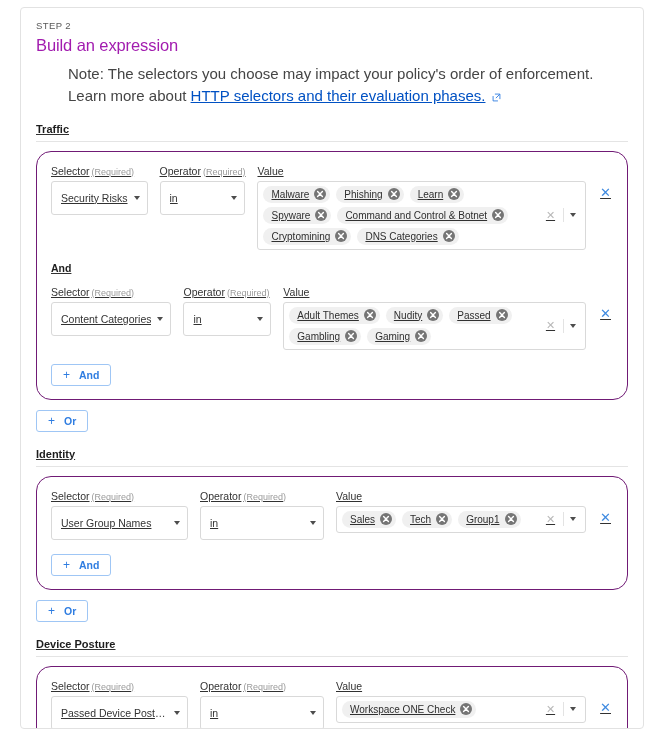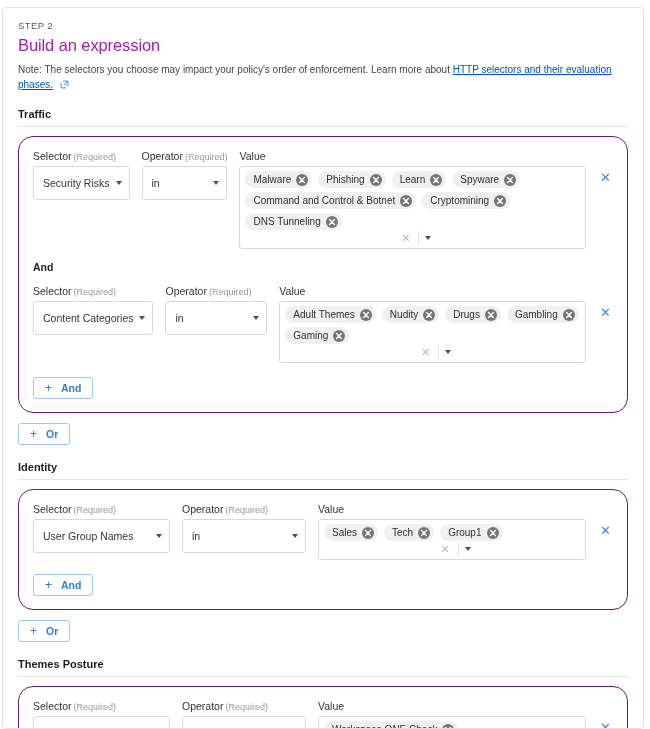--- a/index.html
+++ b/index.html
@@ -7,21 +7,21 @@
     width: 650px;
     height: 729px;
     background: #ffffff;
     font-family: "Liberation Sans", sans-serif;
     color: #313131;
     overflow: hidden;
   }
   .page {
     width: 650px;
     height: 729px;
-    padding: 7px 6px 0 2px;
+    padding: 7px 6px 0 20px;
     background: #ffffff;
   }
   .panel {
     border: 1px solid #e2e2e2;
     border-radius: 4px;
     background: #fff;
     height: 722px;
     padding: 12px 15px 0 15px;
     overflow: hidden;
   }
@@ -40,43 +40,44 @@
     margin-bottom: 8px;
     letter-spacing: -0.1px;
   }
   .desc {
     font-size: 10.5px;
     color: #454545;
     line-height: 1.45;
     margin-bottom: 7px;
   }
   .note {
-    font-size: 10px;
+    font-size: 15px;
     color: #454545;
     line-height: 1.45;
     margin-bottom: 16px;
+    margin-left: 32px;
   }
   .link {
     color: #0051c3;
     text-decoration: underline;
     cursor: pointer;
   }
   .ext-icon {
     display: inline-block;
     width: 9px;
     height: 9px;
     margin-left: 7px;
     position: relative;
     top: 1px;
     vertical-align: baseline;
   }
   .ext-icon svg { display: block; }
 
   
-  .section { margin-bottom: 5px; }
+  .section { margin-bottom: 5px; text-decoration: underline; }
   .section-title {
     font-size: 11px;
     font-weight: bold;
     color: #1d1d1d;
     margin-bottom: 6px;
   }
   .section-rule {
     height: 1px;
     background: #e4e4e4;
     margin-bottom: 9px;
@@ -144,21 +145,20 @@
   .multiselect {
     min-height: 25px;
     border: 1px solid #d9d9d9;
     border-radius: 3px;
     background: #fff;
     display: flex;
     align-items: flex-start;
     padding: 3px 3px 3px 5px;
     cursor: text;
     position: relative;
-    flex-direction: column;
   }
   .chips {
     flex: 1 1 auto;
     display: flex;
     flex-wrap: wrap;
     gap: 4px 6px;
     padding: 1px 0;
     min-width: 0;
   }
   .chip {
@@ -347,21 +347,21 @@
   <span class="chip">
     <span>Cryptomining</span>
     <span class="chip-x">
                             <svg viewBox="0 0 12 12" width="12" height="12">
                               <path d="M3.6 3.6 L8.4 8.4 M8.4 3.6 L3.6 8.4" stroke="#ffffff" stroke-width="1.4" stroke-linecap="round"></path>
                             </svg>
                           </span>
   </span>
 
   <span class="chip">
-    <span>DNS Tunneling</span>
+    <span>DNS Categories</span>
     <span class="chip-x">
                             <svg viewBox="0 0 12 12" width="12" height="12">
                               <path d="M3.6 3.6 L8.4 8.4 M8.4 3.6 L3.6 8.4" stroke="#ffffff" stroke-width="1.4" stroke-linecap="round"></path>
                             </svg>
                           </span>
   </span>
 </div>
         <div class="ms-actions">
           <span class="ms-clear">✕</span>
           <span class="ms-sep"></span>
@@ -403,21 +403,21 @@
   <span class="chip">
     <span>Nudity</span>
     <span class="chip-x">
                             <svg viewBox="0 0 12 12" width="12" height="12">
                               <path d="M3.6 3.6 L8.4 8.4 M8.4 3.6 L3.6 8.4" stroke="#ffffff" stroke-width="1.4" stroke-linecap="round"></path>
                             </svg>
                           </span>
   </span>
 
   <span class="chip">
-    <span>Drugs</span>
+    <span>Passed</span>
     <span class="chip-x">
                             <svg viewBox="0 0 12 12" width="12" height="12">
                               <path d="M3.6 3.6 L8.4 8.4 M8.4 3.6 L3.6 8.4" stroke="#ffffff" stroke-width="1.4" stroke-linecap="round"></path>
                             </svg>
                           </span>
   </span>
 
   <span class="chip">
     <span>Gambling</span>
     <span class="chip-x">
@@ -534,21 +534,21 @@
 </div>
     <div class="btn-or-wrap">
       <button class="btn-add">
         <span class="plus">+</span>
         <span>Or</span>
       </button>
     </div>
   </div>
 
   <div class="section">
-    <div class="section-title">Themes Posture</div>
+    <div class="section-title">Device Posture</div>
     <div class="section-rule"></div>
     <div class="groups-host">
   <div class="group-card">
     <div class="rows-host">
   <div class="cond-row">
     <div class="field field-selector">
       <div class="field-label"><span>Selector</span><span class="req">(Required)</span></div>
       <div class="select">
         <span class="sel-text">Passed Device Posture…</span>
         <span class="caret"></span>

